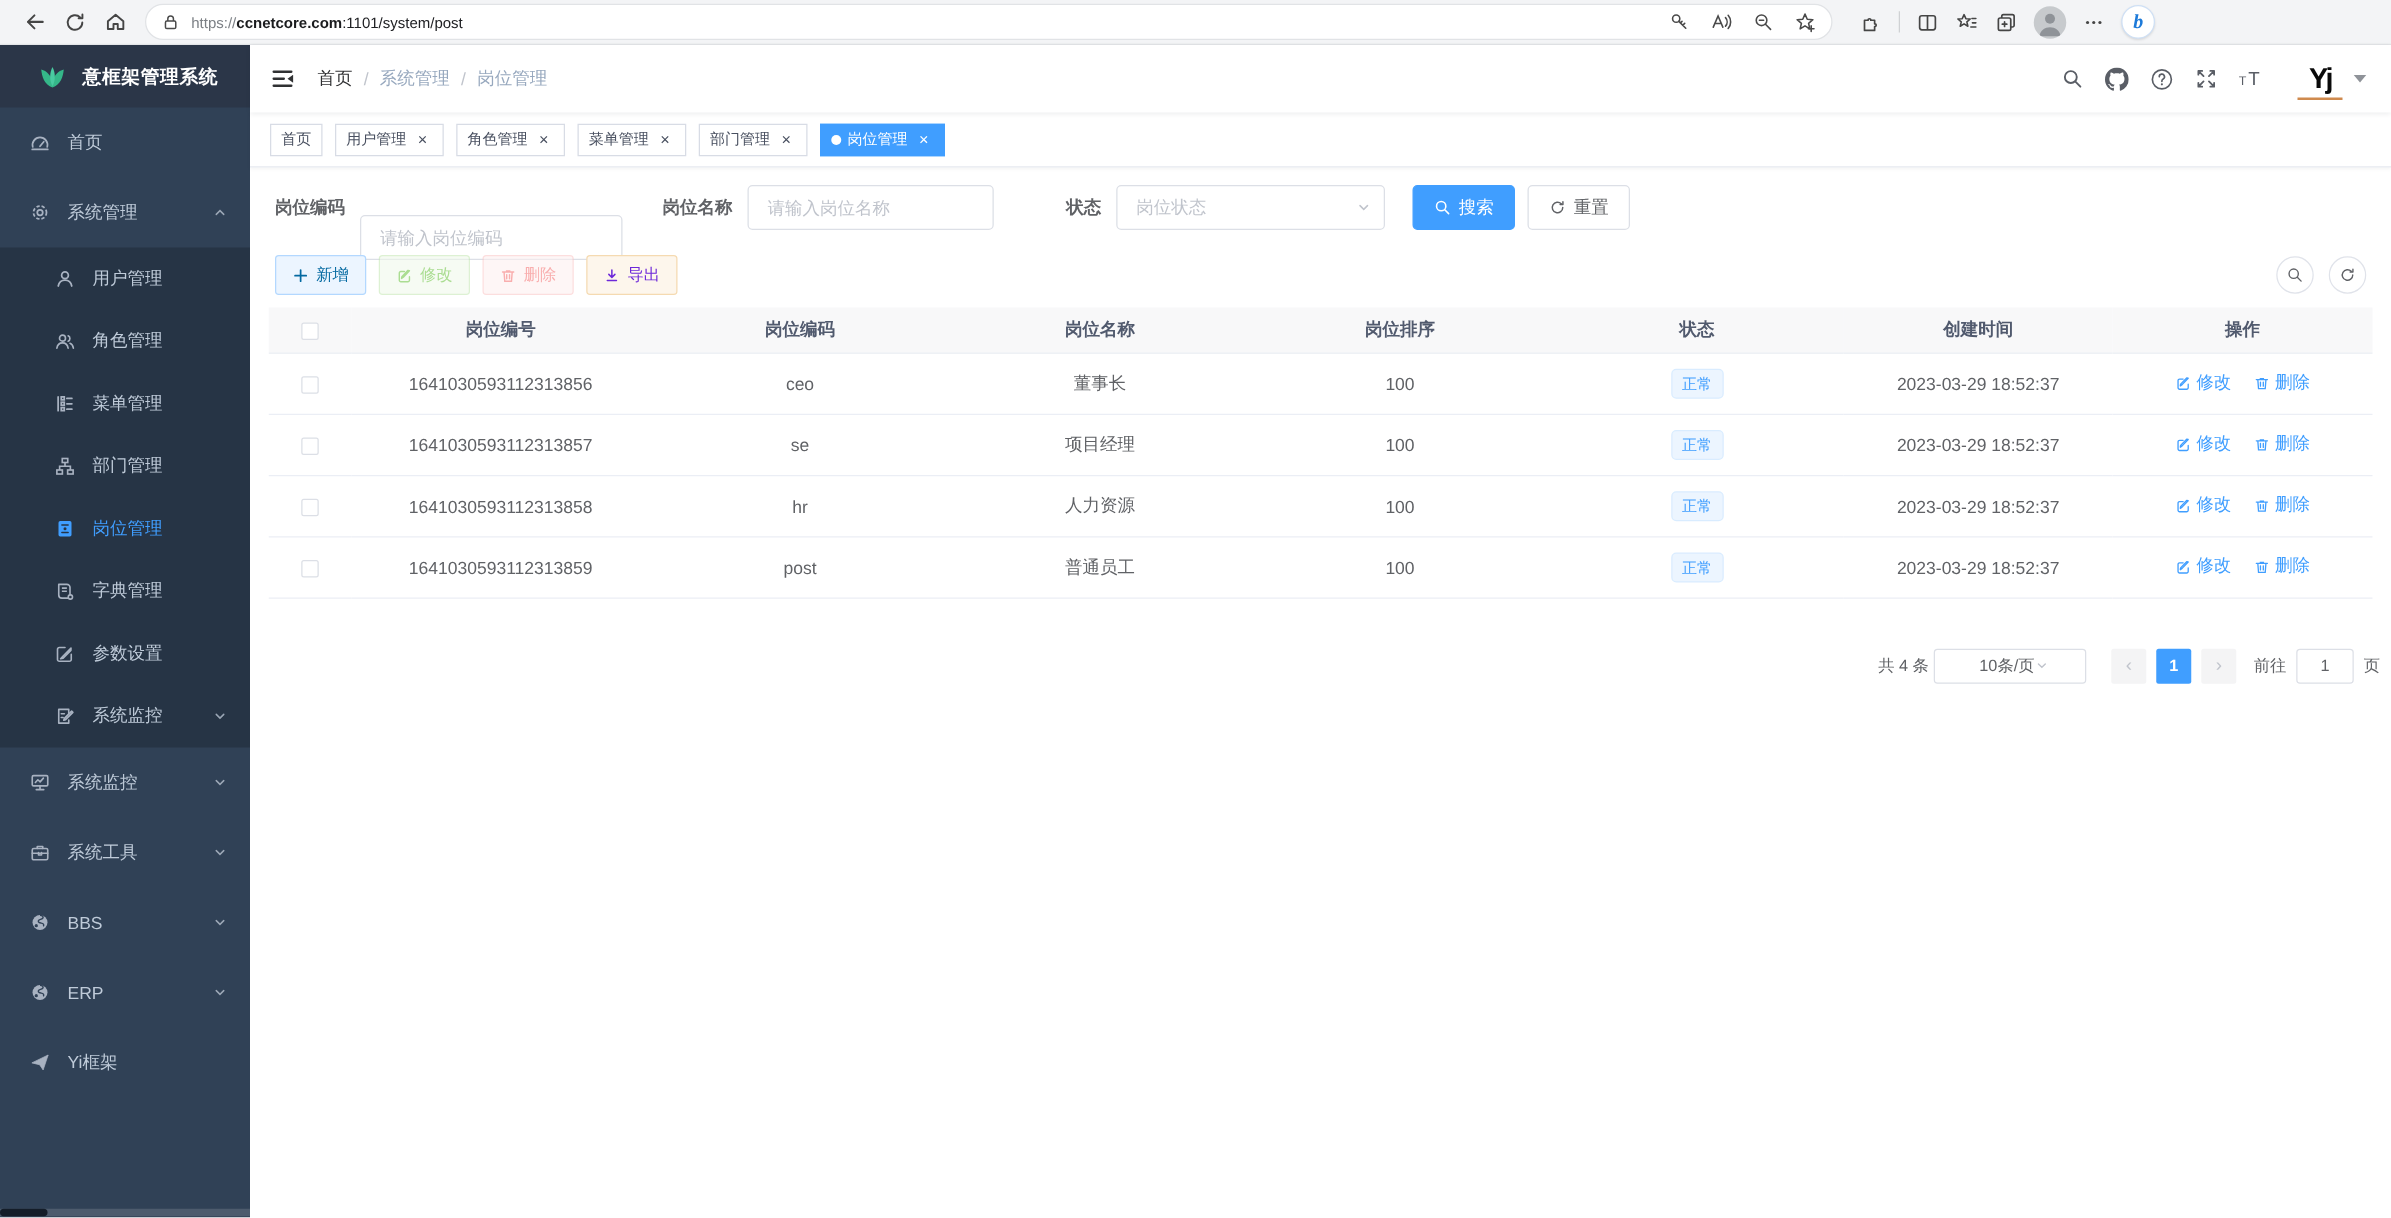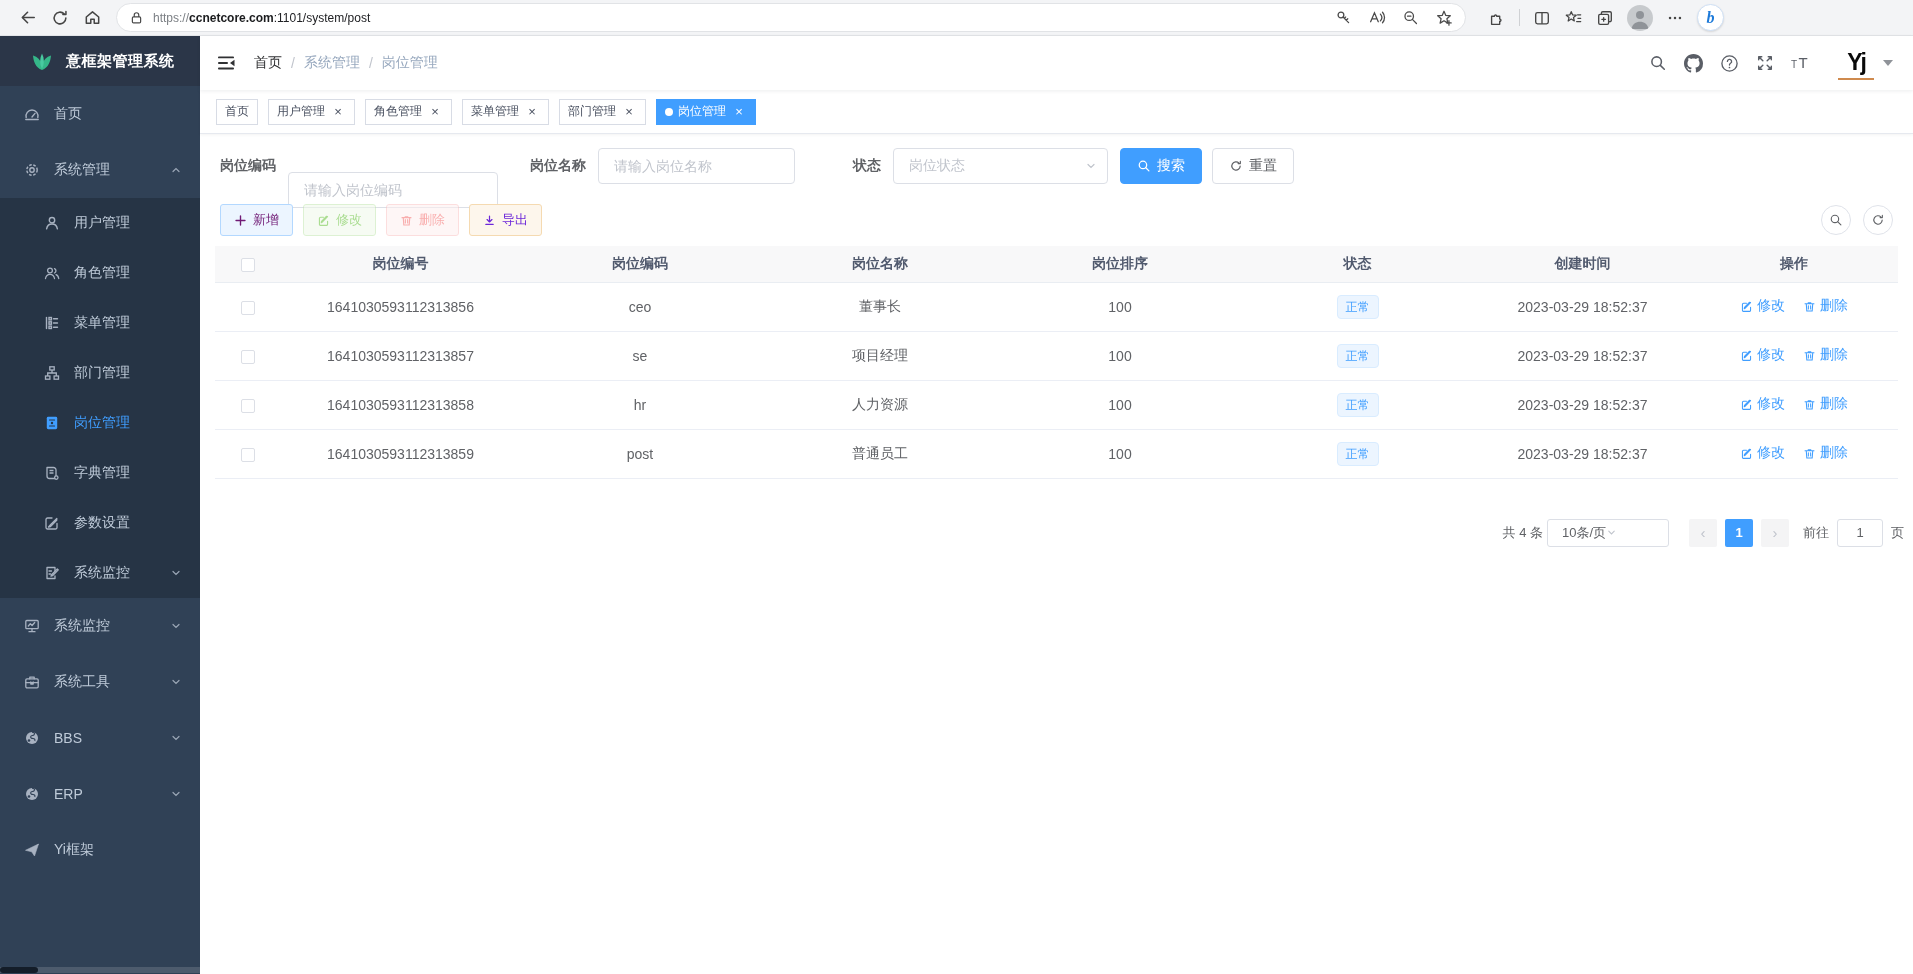--- a/index.html
+++ b/index.html
@@ -59,44 +59,44 @@
 
   
   .content { flex:1; padding:14px 15px 0; background:#fff; }
 
   .search-row { display:flex; align-items:center; margin:0 0 20px 5px; height:36px; }
   .f-label { font-size:14px; font-weight:700; color:#606266; margin-right:12px; white-space:nowrap; }
   .f-input { height:36px; border:1px solid #dcdfe6; border-radius:4px; padding:0 15px; font-size:14px; color:#606266; outline:none; font-family:"Liberation Sans",sans-serif; }
   .f-input::placeholder { color:#c0c4cc; }
   .w210 { width:210px;margin-top:48px; } .w215 { width:197px; }
   .gap32 { margin-right:32px; } .gap58 { margin-right:58px; }
-  .f-select { width:215px; height:36px; border:1px solid #dcdfe6; border-radius:4px; padding:0 10px 0 15px; font-size:14px; color:#c0c4cc; display:flex; align-items:center; justify-content:space-between; cursor:pointer; margin-right:12px; }
+  .f-select { width:215px; height:36px; border:1px solid #dcdfe6; border-radius:4px; padding:0 10px 0 15px; font-size:14px; color:#c0c4cc; display:flex; align-items:center; justify-content:space-between; cursor:pointer; margin-right:22px; }
   .btn { height:36px; border-radius:4px; font-size:14px; display:inline-flex; align-items:center; justify-content:center; gap:6px; border:1px solid #dcdfe6; background:#fff; color:#606266; padding:0 16px; cursor:pointer; font-family:Liberation Sans, sans-serif; }
   .btn.primary { background:#409eff; border-color:#409eff; color:#fff; margin-right:10px; }
 
   .toolbar-row { display:flex; align-items:center; margin:0 5px 10px 5px; }
   .tbtn { height:32px; padding:0 13px; border-radius:3px; font-size:13px; display:inline-flex; align-items:center; gap:6px; margin-right:10px; cursor:pointer; font-family:"Liberation Sans",sans-serif; }
-  .tbtn.add { color:#701a75; background:#ecf5ff; border:1px solid #b3d8ff; }
+  .tbtn.add { color:#0369a1; background:#ecf5ff; border:1px solid #b3d8ff; }
   .tbtn.edit { color:#67c23a; background:#f0f9eb; border:1px solid #c2e7b0; opacity:.55; cursor:not-allowed; }
   .tbtn.del { color:#f56c6c; background:#fef0f0; border:1px solid #fbc4c4; opacity:.55; cursor:not-allowed; }
   .tbtn.exp { color:#6d28d9; background:#fdf6ec; border:1px solid #f5dab1;justify-content:center; }
   .tool-right { margin-left:auto; display:flex; gap:12px; }
   .circle-btn { width:30px; height:30px; border:1px solid #e0e3ea; border-radius:50%; display:flex; align-items:center; justify-content:center; color:#606266; background:#fff; cursor:pointer; }
 
   table.grid { width:100%; border-collapse:collapse; table-layout:fixed; font-size:14px; color:#606266; margin-top:4px; }
   .grid thead th { background:#f8f8f9; color:#515a6e; font-weight:700; height:36px; text-align:center; border-bottom:1px solid #e9edf2; }
   .grid tbody td { height:49px; border-bottom:1px solid #ebeef5; text-align:center; }
   .checkbox { width:14px; height:14px; border:1px solid #dcdfe6; border-radius:2px; display:inline-block; background:#fff; vertical-align:middle; cursor:pointer; }
   .tag-status { display:inline-block; height:24px; line-height:22px; padding:0 8px; background:#ecf5ff; border:1px solid #d9ecff; color:#409eff; border-radius:4px; font-size:12px; }
   .link { color:#409eff; display:inline-flex; align-items:center; gap:4px; cursor:pointer; }
   .link + .link { margin-left:14px; }
 
   .pager { display:flex; align-items:center; justify-content:flex-end; margin-top:40px; font-size:13px; color:#606266; margin-right:-6px; }
   .pg-total { margin-right:4px; }
-  .pg-size { width:122px; height:28px; border:1px solid #dcdfe6; border-radius:3px; display:flex; align-items:center; justify-content:flex-start; padding:0 8px 0 14px; color:#606266; margin-right:16px; cursor:pointer; background:#fff; }
+  .pg-size { width:122px; height:28px; border:1px solid #dcdfe6; border-radius:3px; display:flex; align-items:center; justify-content:center; padding:0 8px 0 14px; color:#606266; margin-right:16px; cursor:pointer; background:#fff; }
   .pg-btn { min-width:28px; height:28px; background:#f4f4f5; border-radius:2px; display:inline-flex; align-items:center; justify-content:center; color:#c0c4cc; margin:0 4px; font-size:15px; cursor:pointer; }
   .pg-btn.cur { background:#409eff; color:#fff; font-weight:700; font-size:13px; }
   .pg-goto { margin:0 8px 0 10px; }
   .pg-input { width:46px; height:28px; border:1px solid #dcdfe6; border-radius:3px; text-align:center; font-size:13px; color:#606266; outline:none; font-family:"Liberation Sans",sans-serif; }
   .pg-unit { margin-left:8px; }
 </style>
 </head>
 <body>
 
 <div class="browser">

